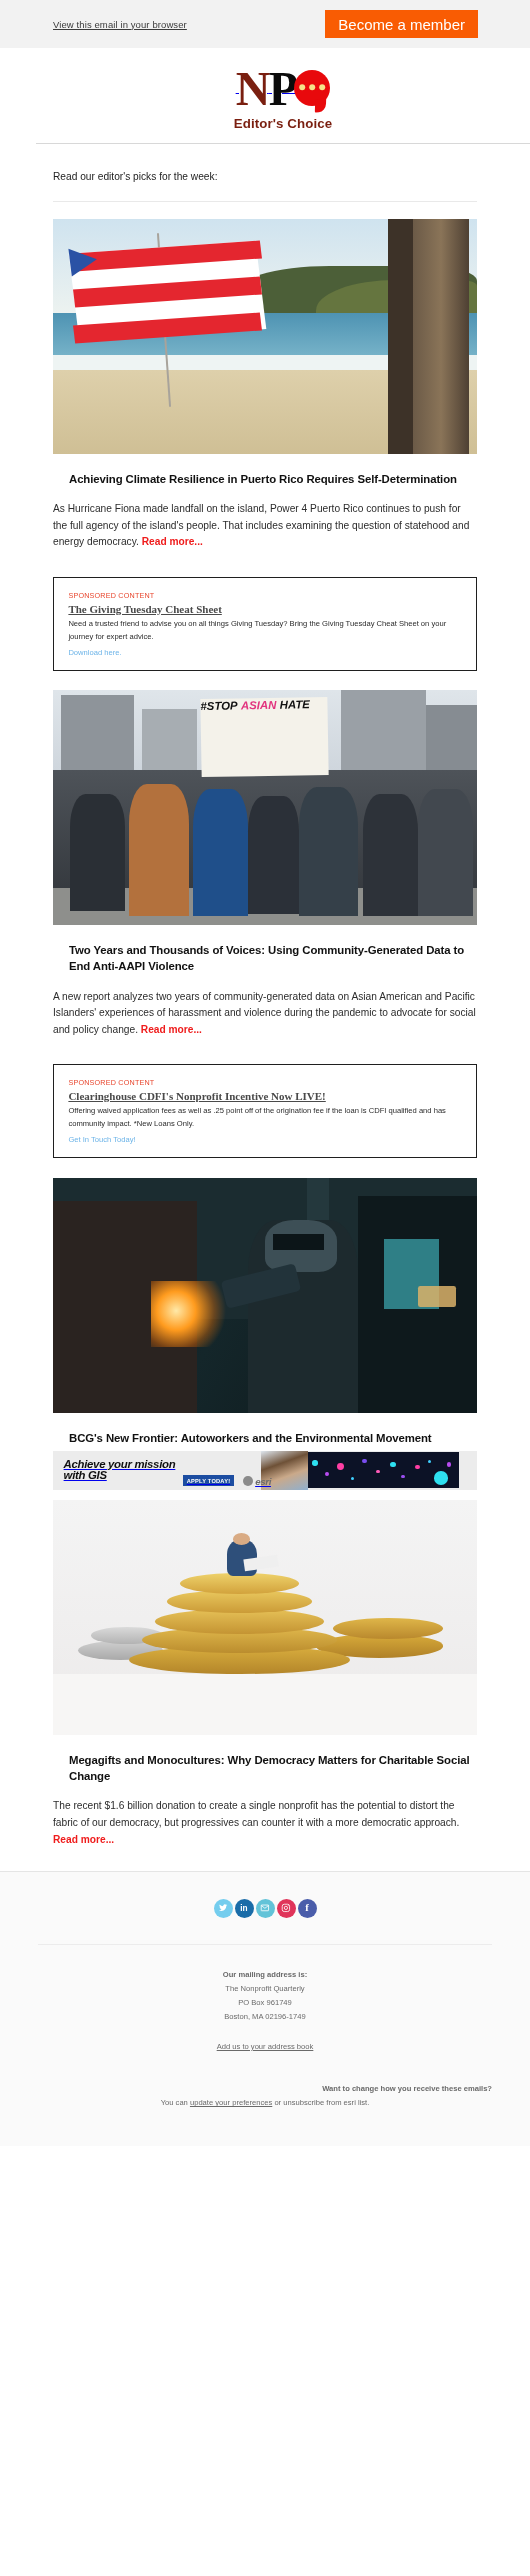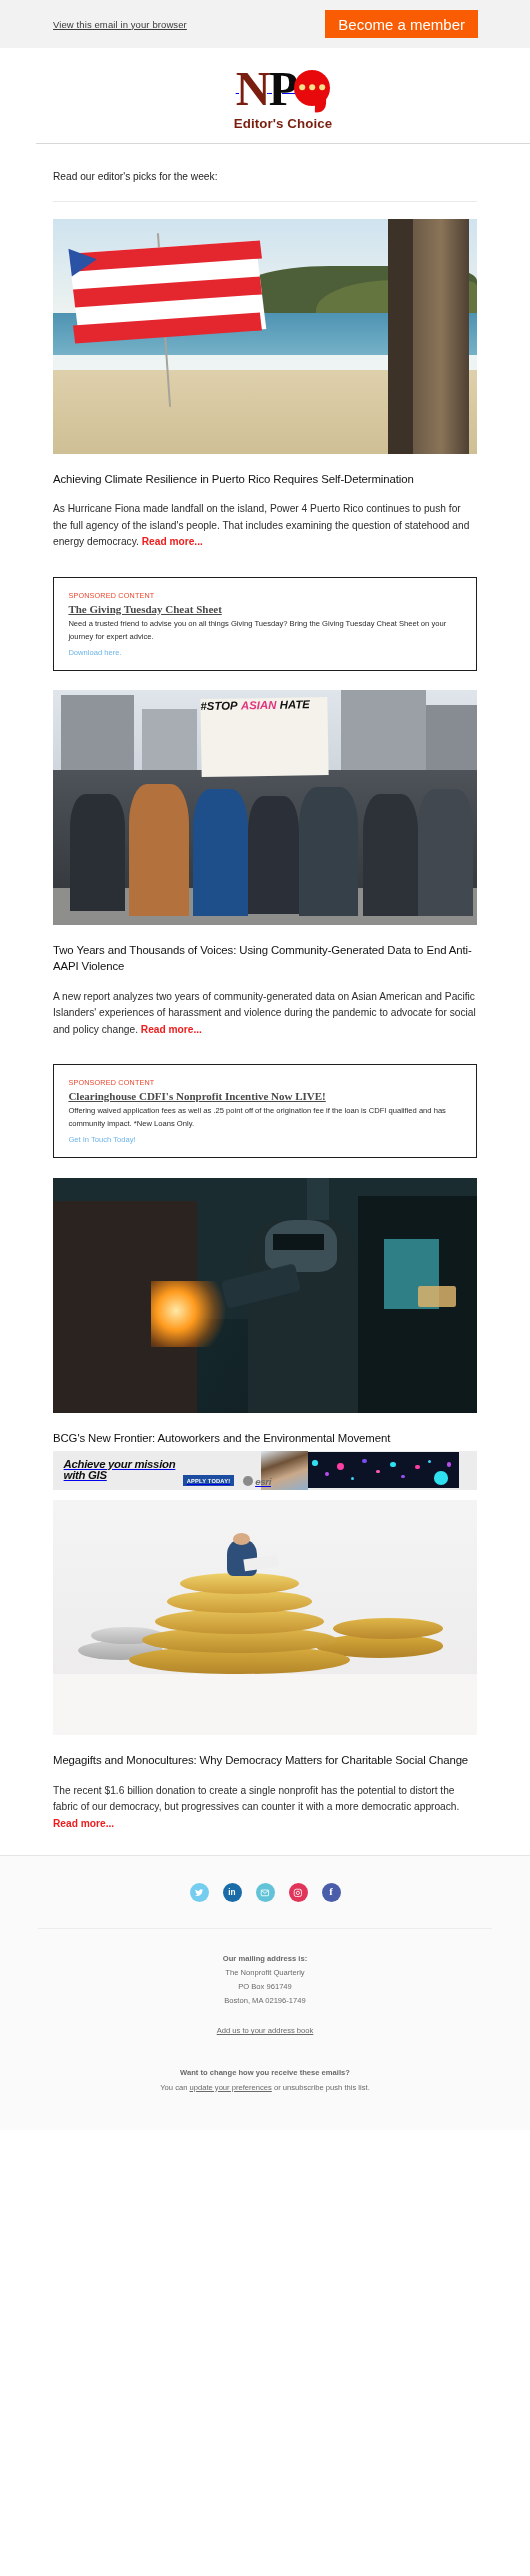--- a/index.html
+++ b/index.html
@@ -136,24 +136,24 @@
   .article-img {
     width: 100%;
     height: 235px;
     display: block;
     position: relative;
     overflow: hidden;
     background: #c9c6bd;
   }
   .article-title {
     font-size: 11.4px;
-    font-weight: 400;
+    font-weight: 700;
     line-height: 1.38;
     color: #111111;
-    margin: 18px 0 0 0;
+    margin: 18px 0 0 16px;
     letter-spacing: -0.1px;
   }
   .article-body {
     font-size: 10.2px;
     line-height: 1.62;
     color: #2c2c2c;
     margin: 13.6px 0 19.7px 0;
   }
   .read-more {
     color: #ef1c1c;
@@ -277,21 +277,21 @@
   
   .footer {
     background: #fafafa;
     border-top: 0.8px solid #e5e5e5;
     padding: 27px 38px 35px 38px;
     text-align: center;
   }
   .social-row {
     display: flex;
     justify-content: center;
-    gap: 14px;
+    gap: 2px;
     margin-bottom: 26px;
   }
   .social {
     width: 19px; height: 19px;
     border-radius: 50%;
     display: flex;
     align-items: center;
     justify-content: center;
     color: #ffffff;
     font-weight: 700;
@@ -335,21 +335,21 @@
     text-decoration: underline;
     display: inline-block;
     margin-top: 18px;
   }
   .footer-prefs {
     margin-top: 30px;
     font-size: 7.6px;
     color: #6a6a6a;
     line-height: 1.9;
   }
-  .footer-prefs .strong { font-weight: 700; }
+  .footer-prefs .strong { font-weight: 700; text-align: right; }
   .footer-prefs a { color: #6a6a6a; text-decoration: underline; }
 
   
   .scene { position: absolute; inset: 0; text-decoration: underline; }
   .scene i, .scene b, .scene u, .scene s { position: absolute; display: block; }
 
   
   .pr-sky   { left:0; right:0; top:0; height:42%; background:linear-gradient(#cfe3ef,#eef3f0); }
   .pr-hills { left:42%; right:0; top:20%; height:32%; background:#4c5f38; border-radius:40% 20% 0 0; }
   .pr-hills2{ left:62%; right:0; top:26%; height:26%; background:#65753f; border-radius:50% 10% 0 0; }
@@ -628,17 +628,17 @@
     <div class="strong">Our mailing address is:</div>
     <div>The Nonprofit Quarterly</div>
     <div>PO Box 961749</div>
     <div>Boston, MA 02196-1749</div>
   </div>
 
   <a class="footer-link" href="#">Add us to your address book</a>
 
   <div class="footer-prefs">
     <div class="strong">Want to change how you receive these emails?</div>
-    <div><span>You can </span><a href="#">update your preferences</a><span> or unsubscribe push this list.</span></div>
+    <div><span>You can </span><a href="#">update your preferences</a><span> or unsubscribe from esri list.</span></div>
   </div>
 
 </div>
 
 
 </body></html>

